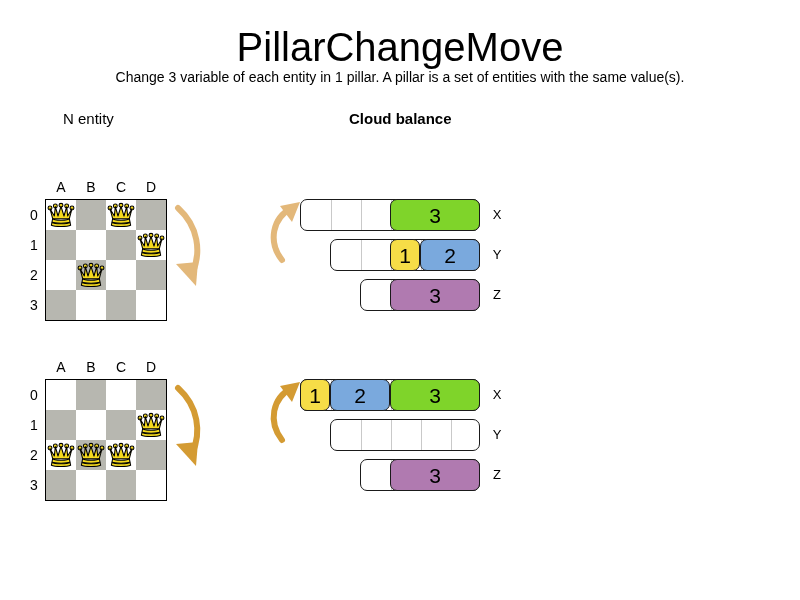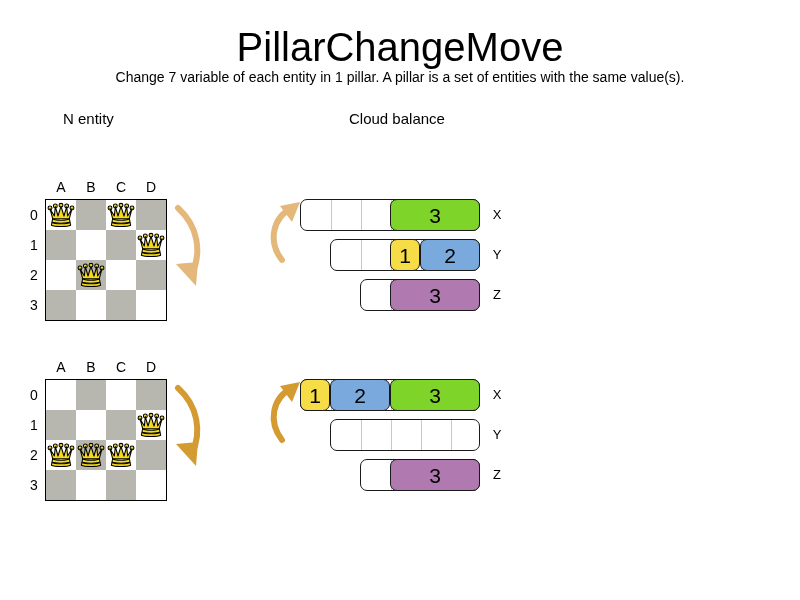--- a/index.html
+++ b/index.html
@@ -40,21 +40,21 @@
   }
 
   
   .section-heading {
     position: absolute;
     font-size: 15px;
     line-height: 18px;
     white-space: nowrap;
   }
   #heading-nqueens { left: 63px; top: 110px; }
-  #heading-cloud   { left: 349px; top: 110px; }
+  #heading-cloud   { left: 349px; top: 110px; font-weight: bold; }
 
   
   .board-wrap {
     position: absolute;
   }
   #board-top    { left: 45px; top: 199px; }
   #board-bottom { left: 45px; top: 379px; }
 
   .board {
     position: relative;
@@ -154,21 +154,21 @@
     font-size: 13px;
     line-height: 16px;
     width: 16px;
     text-align: center;
   }
 </style>
 </head>
 <body>
 
 <div id="title">PillarChangeMove</div>
-<div id="subtitle">Change 7 variable of each entity in 1 pillar. A pillar is a set of entities with the same value(s).</div>
+<div id="subtitle">Change 3 variable of each entity in 1 pillar. A pillar is a set of entities with the same value(s).</div>
 
 <div class="section-heading" id="heading-nqueens">N entity</div>
 <div class="section-heading" id="heading-cloud">Cloud balance</div>
 
 <div class="board-wrap" id="board-top">
   <div class="board">
       <div class="cell light" style="left: 0px; top: 0px;"></div>
       <div class="cell dark" style="left: 30px; top: 0px;"></div>
       <div class="cell light" style="left: 60px; top: 0px;"></div>
       <div class="cell dark" style="left: 90px; top: 0px;"></div>

